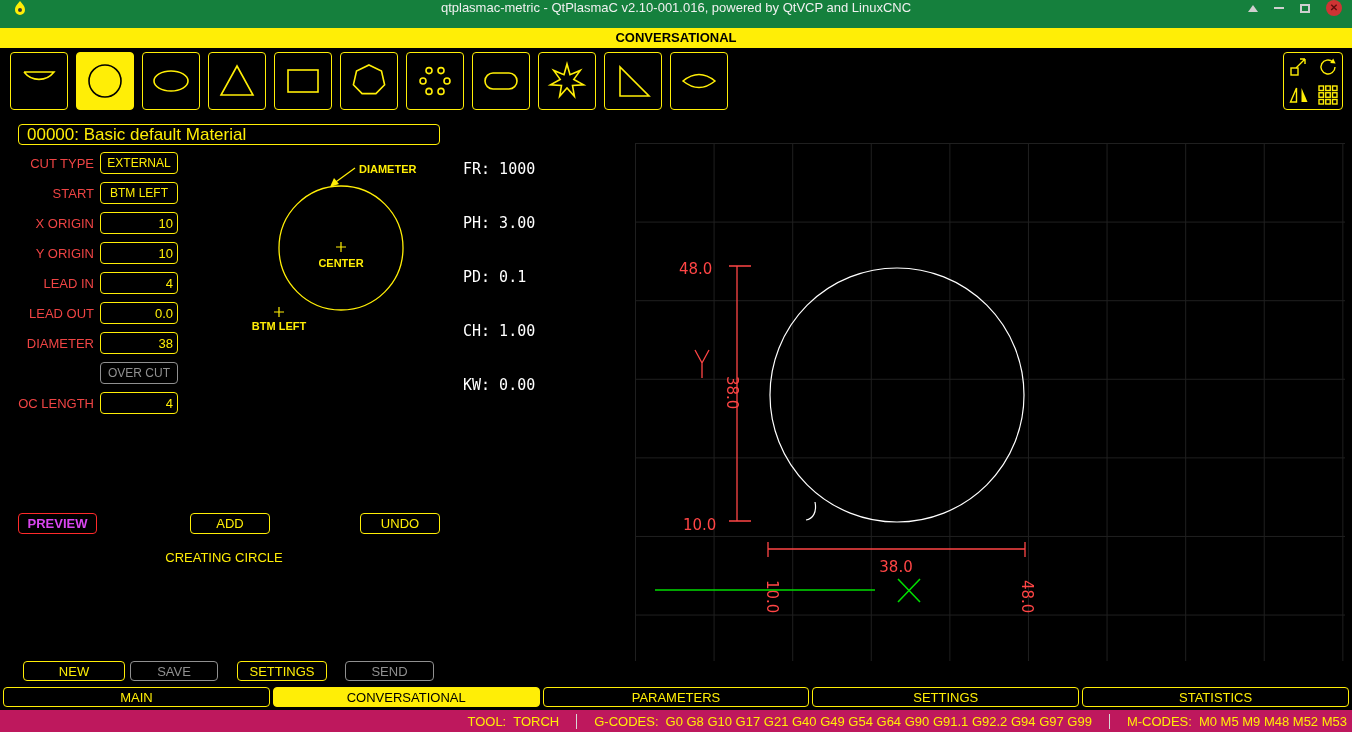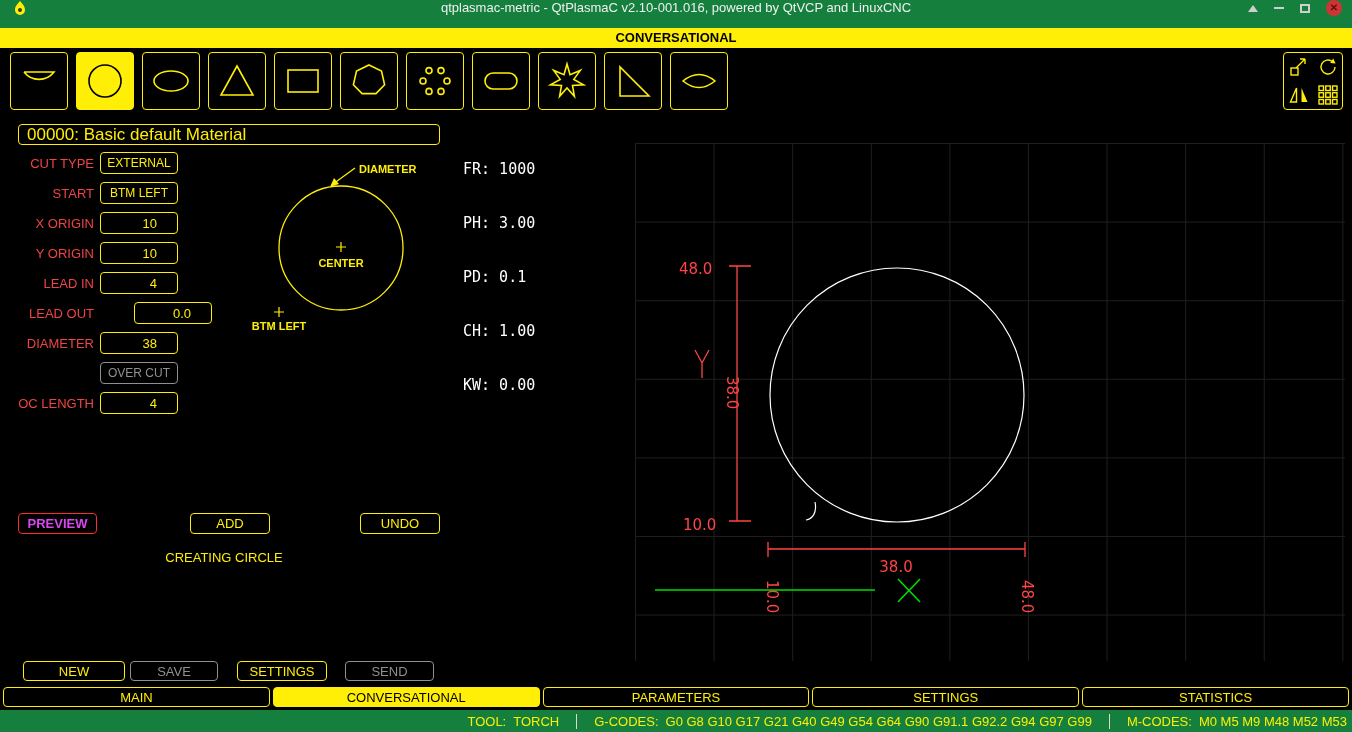--- a/index.html
+++ b/index.html
@@ -54,21 +54,21 @@
               align-items:center; }
   .form-row .flabel { width:100px; text-align:right; padding-right:6px;
                       color:#ef4444; font-size:13px; white-space:nowrap; }
   .fbtn { width:78px; height:22px; border:1px solid #ffee06; border-radius:4px;
           background:#000; color:#ffee06; font-size:12px; display:flex;
           align-items:center; justify-content:center;
           font-family:"Liberation Sans",sans-serif; }
   .fbtn.disabled { border-color:#909090; color:#909090; }
   .finput { width:78px; height:22px; border:1px solid #ffee06; border-radius:4px;
             background:#000; color:#ffee06; font-size:13px; text-align:right;
-            padding-right:20px; font-family:"Liberation Sans",sans-serif; outline:none; }
+            padding-right:4px; font-family:"Liberation Sans",sans-serif; outline:none; }
   .diagram-svg { position:absolute; left:230px; top:36px; }
   .diagram-svg text { fill:#ffee06; font-size:11px; font-weight:bold;
                       font-family:"Liberation Sans",sans-serif; }
   .action-btn { position:absolute; height:21px; border:1px solid #ffee06;
                 border-radius:4px; background:#000; color:#ffee06; font-size:13px;
                 display:flex; align-items:center; justify-content:center; }
   .action-btn.red { border-color:#ff2a2a; color:#d946ef;font-weight:bold; }
   .action-btn.disabled { border-color:#909090; color:#909090; }
   .creating-text { position:absolute; left:144px; top:434px; width:160px;
                    text-align:center; color:#ffee06; font-size:13px; }
@@ -91,21 +91,21 @@
   
   .tabsbar { height:26px; display:flex; gap:3px; padding:3px; background:#000; }
   .tab { flex:1; border:1px solid #ffee06; border-radius:4px; color:#ffee06;
          font-size:13px; display:flex; align-items:center; justify-content:center;
          background:#000; }
   .tab.active { background:#ffee06; color:#000; }
 
   
   .statusbar { height:22px; display:flex; align-items:center;
                justify-content:flex-end; gap:17px; padding-right:5px;
-               color:#ffee06; font-size:13px; background:#15803d; white-space:nowrap; }
+               color:#ffee06; font-size:13px; background:#be185d; white-space:nowrap; }
   .sb-group { display:flex; gap:7px; }
   .sb-divider { width:1px; height:15px; background:#d8d8d8; }
 </style>
 </head>
 <body>
 
 <div class="app">
 
   <div class="titlebar">
     <span class="app-icon">
@@ -240,21 +240,21 @@
         <input class="finput" value="10" style="">
       </div>
       <div class="form-row" style="top:126px;text-decoration:underline;">
         <span class="flabel">Y ORIGIN</span>
         <input class="finput" value="10" style="">
       </div>
       <div class="form-row" style="top:156px;">
         <span class="flabel">LEAD IN</span>
         <input class="finput" value="4" style="">
       </div>
-      <div class="form-row" style="top:186px;gap:34px;">
+      <div class="form-row" style="top:186px;">
         <span class="flabel">LEAD OUT</span>
         <input class="finput" value="0.0" style="">
       </div>
       <div class="form-row" style="top:216px;">
         <span class="flabel">DIAMETER</span>
         <input class="finput" value="38" style="">
       </div>
       <div class="form-row" style="top:246px;">
         <span class="flabel"></span>
         <div class="fbtn disabled">OVER CUT</div>

